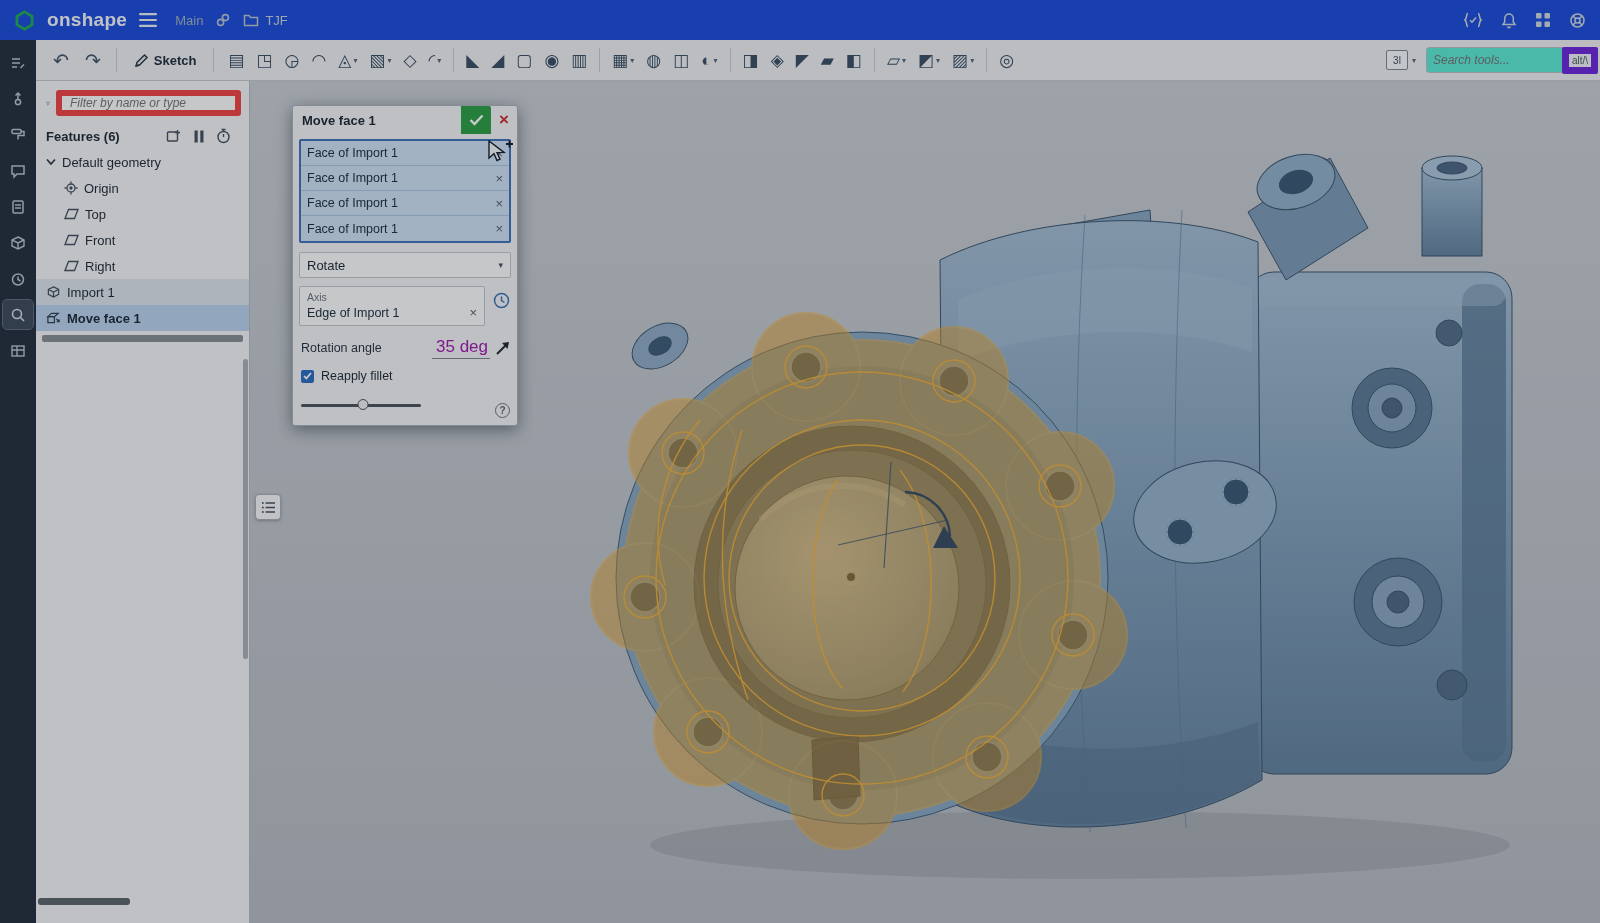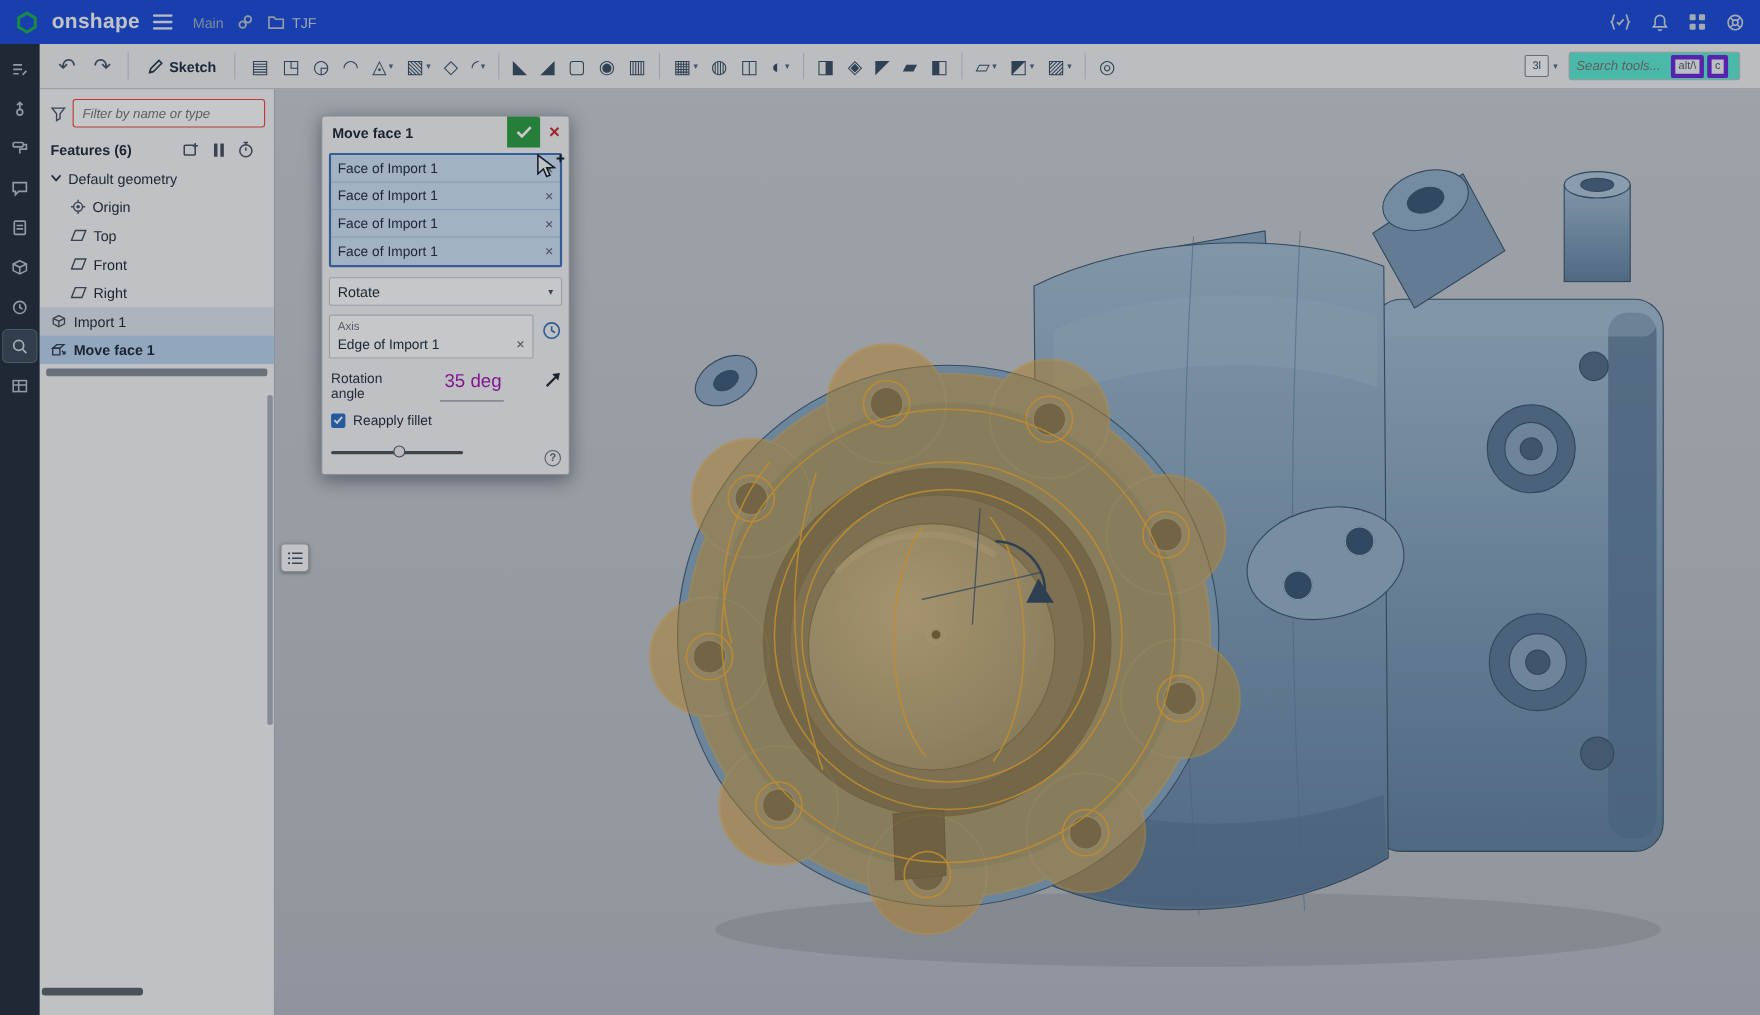--- a/index.html
+++ b/index.html
@@ -24,31 +24,31 @@
   .sketch-btn { display:flex; align-items:center; gap:5px; padding:3px 9px; border-radius:3px; }
   .sketch-label { font-size:13px; font-weight:bold; color:#22303e; }
   .tool { display:flex; align-items:center; height:28px; padding:0 6px; border-radius:3px; flex:0 0 auto; }
   .tglyph { font-size:17px; color:#3c5064; line-height:1; }
   .tcaret { font-size:8px; color:#52677c; margin-left:2px; }
   #tb-right-cluster { margin-left:auto; display:flex; align-items:center; gap:10px; padding-right:8px; }
   .viewcube-btn { display:flex; align-items:center; gap:2px; }
   .viewcube-box { width:22px; height:20px; border:1px solid #7c8997; border-radius:2px; background:#f8f9fa; font-size:10px; color:#3c5064; display:flex; align-items:center; justify-content:center; }
   .search-box { position:relative; width:156px; height:26px; background:#5eead4; border:1px solid #b9bfc5; border-radius:3px; display:flex; align-items:center; }
   .search-box input { border:none; outline:none; background:transparent; width:92px; font-size:12px; color:#45525f; padding:0 6px; font-family:"Liberation Sans",sans-serif; font-style:italic; }
-  .kbd { font-size:10px; color:#4c5a68; border:4px solid #6d28d9; border-radius:2px; background:#eef0f2; padding:1px 3px; margin-right:3px; white-space:nowrap; }
+  .kbd { font-size:10px; color:#4c5a68; border:7px solid #6d28d9; border-radius:2px; background:#eef0f2; padding:1px 3px; margin-right:3px; white-space:nowrap;margin-left:43px; }
 
   
   #left-rail { position:absolute; left:0; top:40px; bottom:0; width:36px; background:#26313f; z-index:46; display:flex; flex-direction:column; align-items:center; padding-top:8px; gap:7px; }
   .rail-item { width:30px; height:29px; display:flex; align-items:center; justify-content:center; border-radius:4px; }
   .rail-item.active { background:#3e4c5a; outline:1px solid #5d6e80; }
 
   
   #feature-panel { position:absolute; left:36px; top:81px; bottom:0; width:214px; background:#f3f4f6; border-right:1px solid #b4b9be; z-index:40; font-size:13px; color:#222e3a; }
   .filter-row { display:flex; align-items:center; gap:6px; padding:9px 8px 6px 10px; }
-  .filter-row input { flex:1; height:26px; border:1px solid #ef4444; border-radius:3px; background:#fbfcfc; font-size:12px; font-style:italic; color:#5a6670; padding:0 8px; outline:none; font-family:"Liberation Sans",sans-serif; }
+  .filter-row input { flex:1; height:26px; border:6px solid #ef4444; border-radius:3px; background:#fbfcfc; font-size:12px; font-style:italic; color:#5a6670; padding:0 8px; outline:none; font-family:"Liberation Sans",sans-serif; }
   .features-header { display:flex; align-items:center; padding:6px 8px 5px 10px; }
   .features-header .fh-label { font-weight:bold; font-size:13px; }
   .fh-icons { margin-left:auto; display:flex; gap:12px; align-items:center; padding-right:10px; }
   .trow { display:flex; align-items:center; height:26px; padding-left:10px; gap:6px; }
   .trow .tlabel { font-size:13px; color:#1f2b37; }
   .trow.indent1 { padding-left:28px; }
   .trow.hl1 { background:#dde3ea; }
   .trow.sel { background:#b9d2ee; }
   .trow.sel .tlabel { font-weight:bold; }
   .rollback-bar { height:7px; background:#878e95; border-radius:2px; margin:4px 6px 0 6px; }
@@ -74,21 +74,21 @@
   .remove-x { color:#54626f; font-size:13px; }
   .dd-select { margin:9px 6px 0 6px; height:26px; border:1px solid #c2c7cc; border-radius:2px; background:#fafbfb; display:flex; align-items:center; padding:0 7px; }
   .dd-label { flex:1; font-size:13px; color:#1f2b37; }
   .dd-caret { font-size:9px; color:#44576a; }
   .axis-wrap { position:relative; margin:8px 6px 0 6px; display:flex; }
   .axis-box { flex:1; border:1px solid #c2c7cc; border-radius:2px; background:#fafbfb; padding:4px 7px 5px 7px; margin-right:26px; }
   .axis-mini-label { font-size:10.5px; color:#6b7682; margin-bottom:2px; }
   .axis-value-row { display:flex; align-items:center; }
   .axis-value { flex:1; font-size:12.5px; color:#223242; }
   .axis-clock { position:absolute; right:1px; top:6px; }
-  .rot-row { display:flex; margin:11px 6px 0 8px;gap:32px; }
+  .rot-row { display:flex; align-items:center; margin:11px 6px 0 8px; }
   .rot-label { font-size:12.5px; color:#2b3745; flex:1; }
   .rot-value { width:58px; text-align:right; font-size:17px; color:#a21caf; border-bottom:1px solid #7d868f; padding:0 2px 1px 0; margin-right:5px; }
   .chk-row { display:flex; align-items:center; gap:7px; margin:10px 6px 0 8px; }
   .chk-box { width:13px; height:13px; background:#2f6fc1; border-radius:2px; display:flex; align-items:center; justify-content:center; }
   .chk-label { font-size:12.5px; color:#1f2b37; }
   .slider-row { position:relative; margin:16px 6px 4px 8px; height:12px; width:120px; }
   .slider-track { position:absolute; left:0; right:0; top:5px; height:2.5px; background:#4c545c; border-radius:2px; }
   .slider-thumb { position:absolute; top:0; width:11px; height:11px; border-radius:50%; background:#eceeef; border:1.5px solid #4c545c; transform:translateX(-50%); }
   .dlg-help { position:absolute; right:7px; bottom:7px; width:15px; height:15px; border-radius:50%; border:1.5px solid #6b7480; color:#5d6773; font-size:10px; font-weight:bold; display:flex; align-items:center; justify-content:center; }
 

